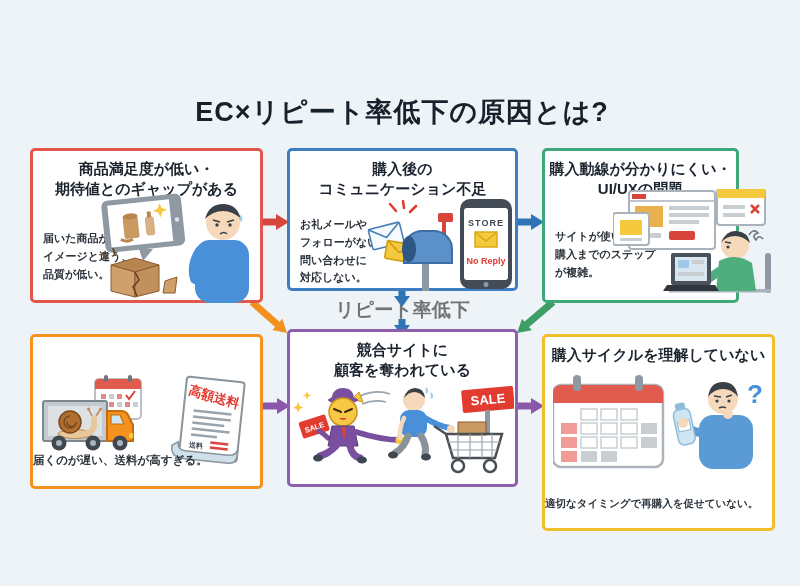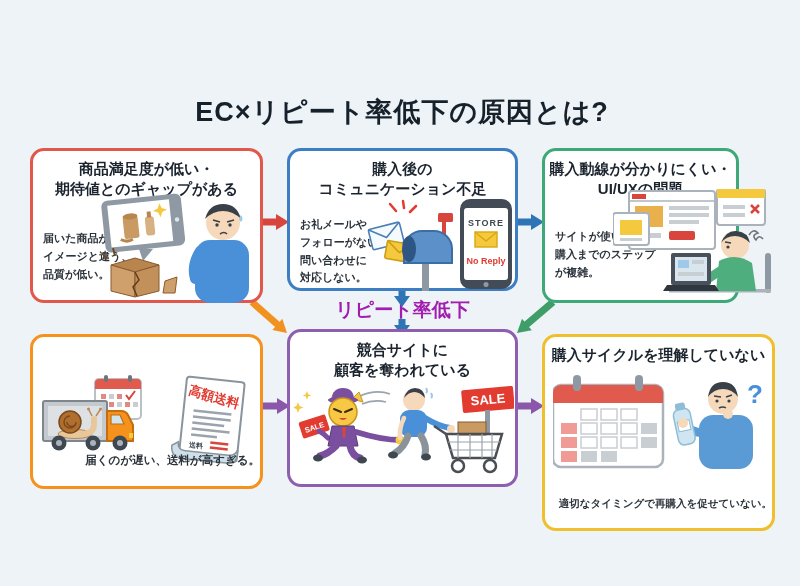--- a/index.html
+++ b/index.html
@@ -1,42 +1,42 @@
 <!DOCTYPE html>
 <html><head>
 <meta charset="utf-8">
 <style>
   html,body{margin:0;padding:0;}
   body{font-family:"Liberation Sans","DejaVu Sans",sans-serif;}
   .canvas{position:relative;width:800px;height:586px;background:#edf3f6;overflow:hidden;}
   .page-title{position:absolute;left:0;top:92px;width:800px;margin:2px;text-align:center;
     font-size:27px;font-weight:800;color:#17212b;letter-spacing:1px;}
   .center-label{position:absolute;left:287px;top:297px;width:231px;text-align:center;
-    font-size:19px;font-weight:800;color:#a21caf;}
-  .box{position:absolute;background:#ffffff;border-radius:14px;box-sizing:border-box;}
+    font-size:19px;font-weight:800;color:#737373;}
+  .box{position:absolute;background:#ffffff;border-radius:5px;box-sizing:border-box;}
   .box-red{border:3.5px solid #e2574c;}
   .box-blue{border:3.5px solid #3d7ec2;}
   .box-green{border:3.5px solid #3fa878;}
   .box-orange{border:3.5px solid #f5921e;}
   .box-purple{border:3.5px solid #8e5fae;}
   .box-yellow{border:3.5px solid #f0bf2d;}
   #box-product{left:30px;top:148px;width:233px;height:155px;}
   #box-communication{left:287px;top:148px;width:231px;height:143px;}
   #box-uiux{left:542px;top:148px;width:197px;height:155px;}
   #box-delivery{left:30px;top:334px;width:233px;height:155px;}
   #box-competitor{left:287px;top:329px;width:231px;height:158px;}
   #box-cycle{left:542px;top:334px;width:233px;height:197px;}
   .box-title{margin:8px 4px 0;text-align:center;font-size:15px;font-weight:800;line-height:1.3;
     color:#1b242e;white-space:pre-line;}
   .side-body{position:absolute;left:10px;font-size:11px;font-weight:700;line-height:1.62;
     color:#2b333b;white-space:pre-line;}
   #box-product .side-body{top:68px;}
   #box-communication .side-body{top:54px;}
   #box-uiux .side-body{top:66px;}
-  .bottom-body{position:absolute;left:0;bottom:7px;width:100%;text-align:right;
+  .bottom-body{position:absolute;left:0;bottom:7px;width:100%;text-align:left;
     font-size:11.5px;font-weight:700;color:#2b333b;}
   #box-cycle .bottom-body{font-size:10.5px;}
   .illo{position:absolute;}
   #illo-product{left:56px;top:40px;}
   #illo-communication{left:76px;top:48px;}
   #illo-uiux{left:68px;top:38px;}
   #illo-delivery{left:8px;top:38px;}
   #illo-competitor{left:4px;top:54px;}
   #illo-cycle{left:8px;top:36px;}
   .arrow-layer{position:absolute;left:0;top:0;pointer-events:none;}

